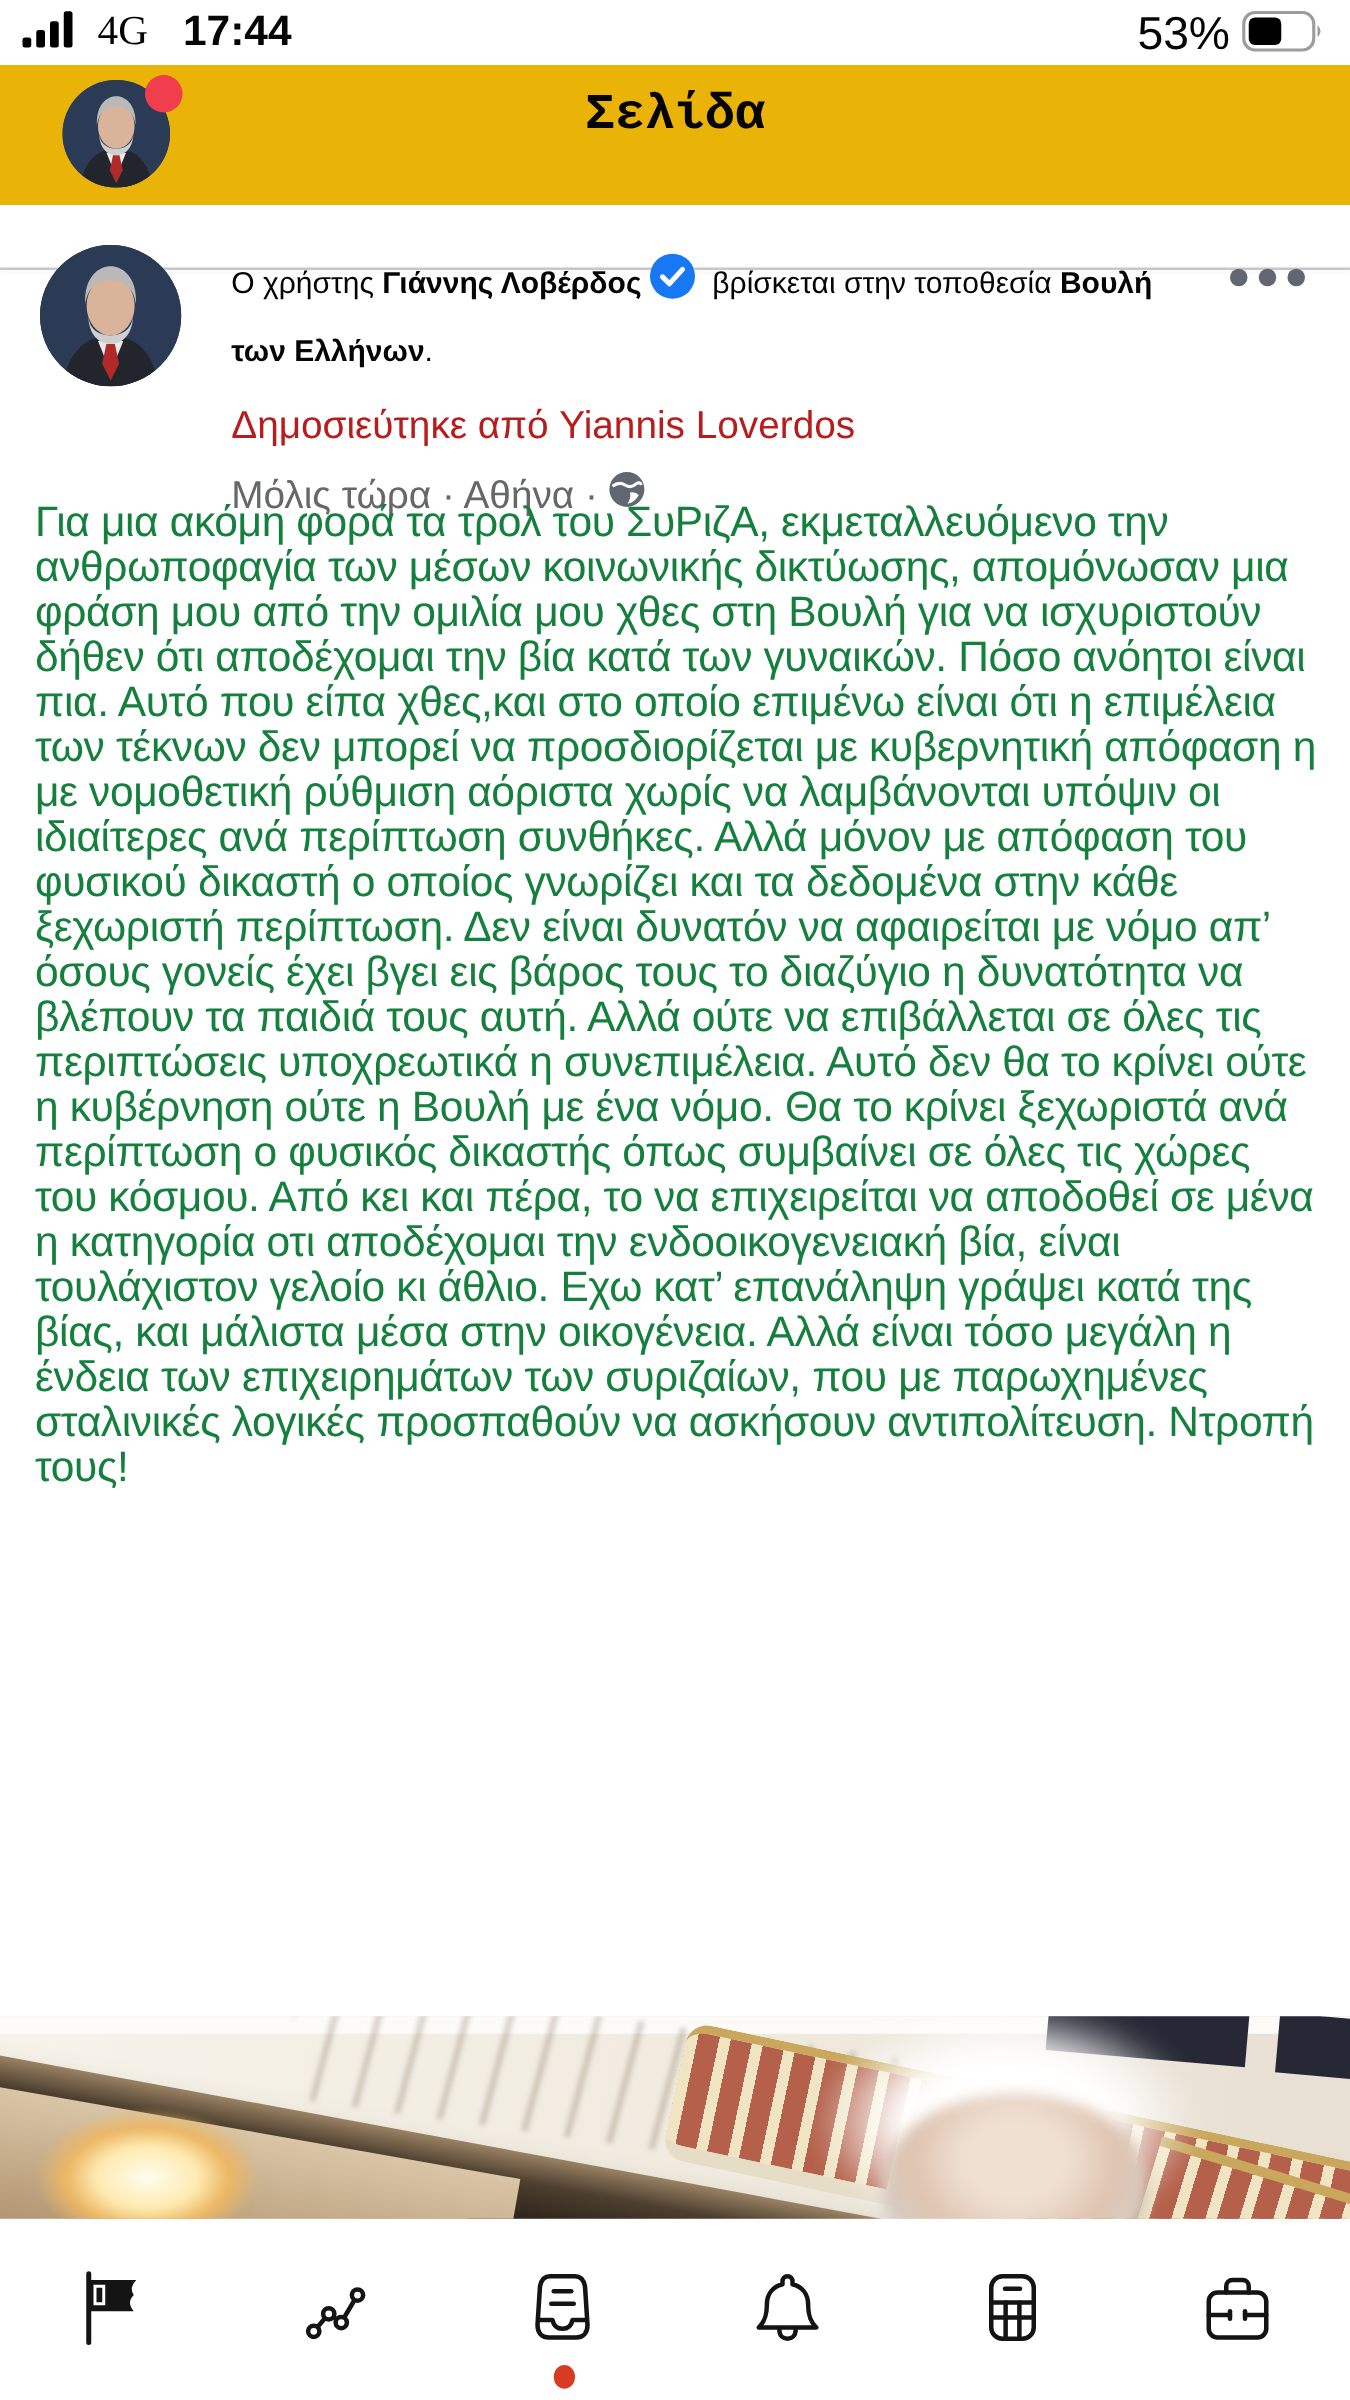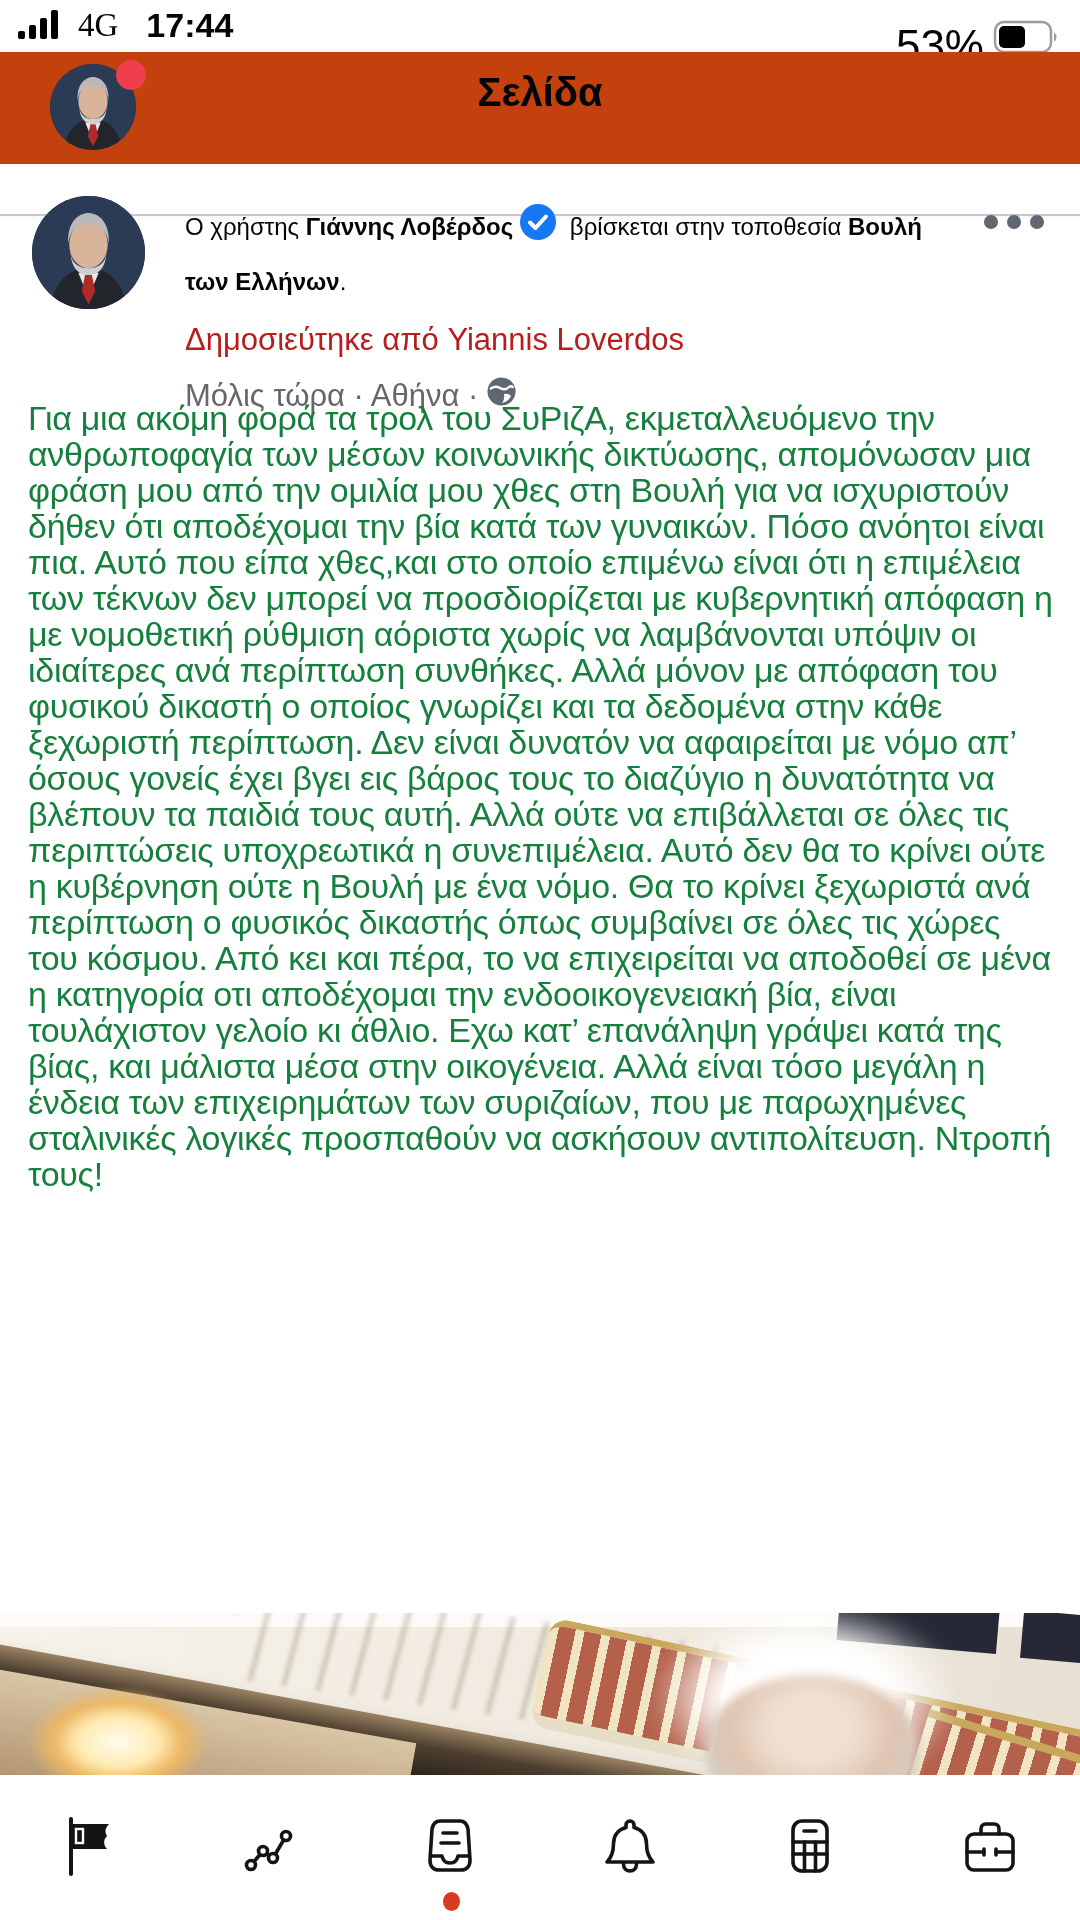--- a/index.html
+++ b/index.html
@@ -10,24 +10,24 @@
     color:#050505;
   }
 
   
   .statusbar{position:absolute;top:0;left:0;width:1080px;height:52px;}
   .sb-left{position:absolute;left:18px;top:6px;display:flex;align-items:center;gap:14px;}
   .sb-carrier{font-size:33px;letter-spacing:-0.5px;}
   .sb-net{font-size:33px;font-family:Liberation Serif, serif;}
   .sb-time{font-size:34px;font-weight:700;margin-left:14px;}
   .sb-right{position:absolute;right:20px;top:6px;display:flex;align-items:center;gap:10px;}
-  .sb-batt-pct{font-size:44px;margin-top:15px;}
-
-  
-  .header{position:absolute;top:52px;left:0;width:1080px;height:112px;background:#c2410c;}
+  .sb-batt-pct{font-size:37px;}
+
+  
+  .header{position:absolute;top:52px;left:0;width:1080px;height:112px;background:#eab308;font-family:Liberation Mono, monospace;}
   .hdr-avatar{position:absolute;left:50px;top:12px;width:86px;height:86px;border-radius:50%;overflow:hidden;background:#2b3a55;}
   .hdr-dot{position:absolute;left:116px;top:8px;width:30px;height:30px;border-radius:50%;background:#f03e4d;}
   .hdr-title{position:absolute;left:0;top:18px;width:100%;text-align:center;font-size:40px;font-weight:600;}
   .hdr-divider{position:absolute;top:162px;left:0;width:1080px;height:2px;background:#c7c7c9;box-shadow:0 2px 4px rgba(0,0,0,.06);}
 
   
   .post-avatar{position:absolute;left:32px;top:196px;width:113px;height:113px;border-radius:50%;overflow:hidden;background:#2b3a55;}
   .post-head{position:absolute;left:185px;top:202px;width:780px;font-size:24px;line-height:49px;color:#050505;}
   .post-head b{font-weight:700;}
   .vbadge{display:inline-block;vertical-align:-6px;margin:0 6px;}

